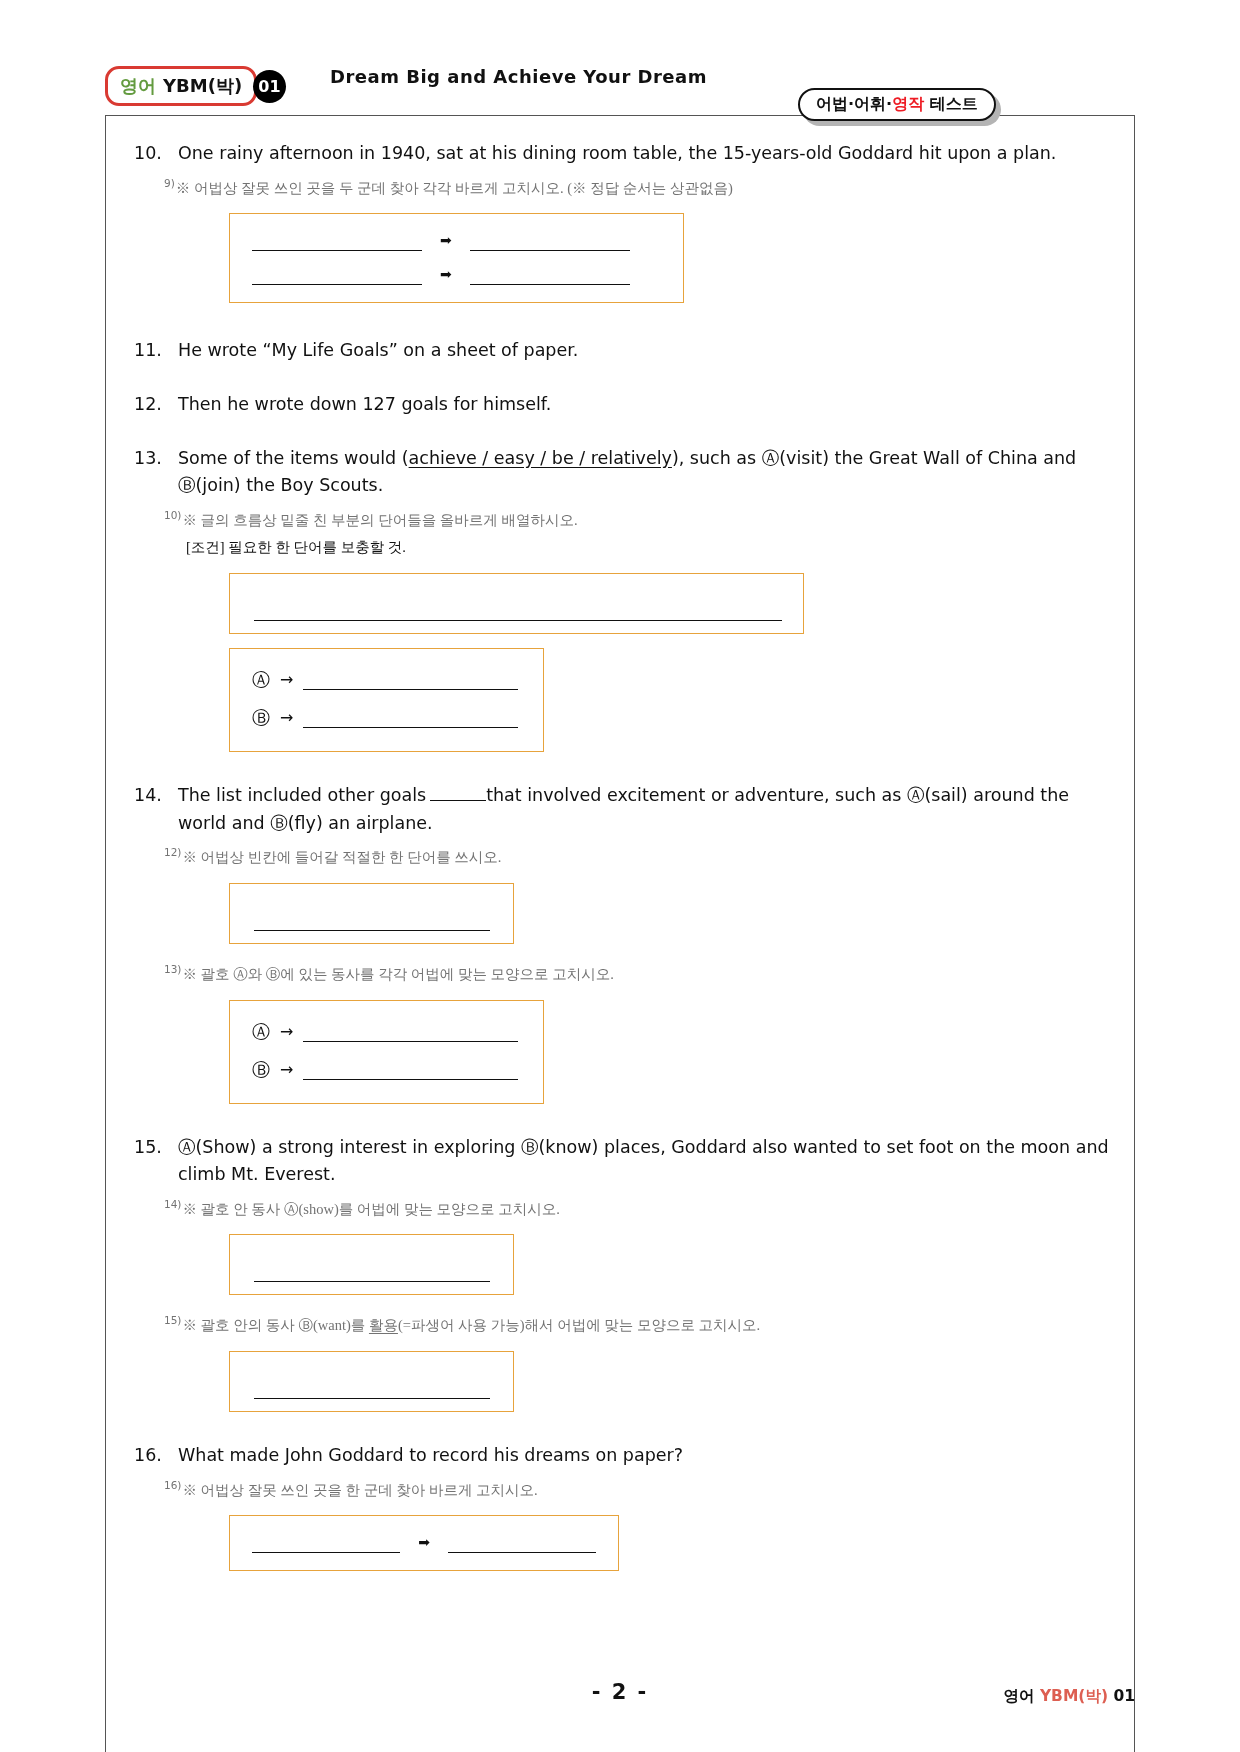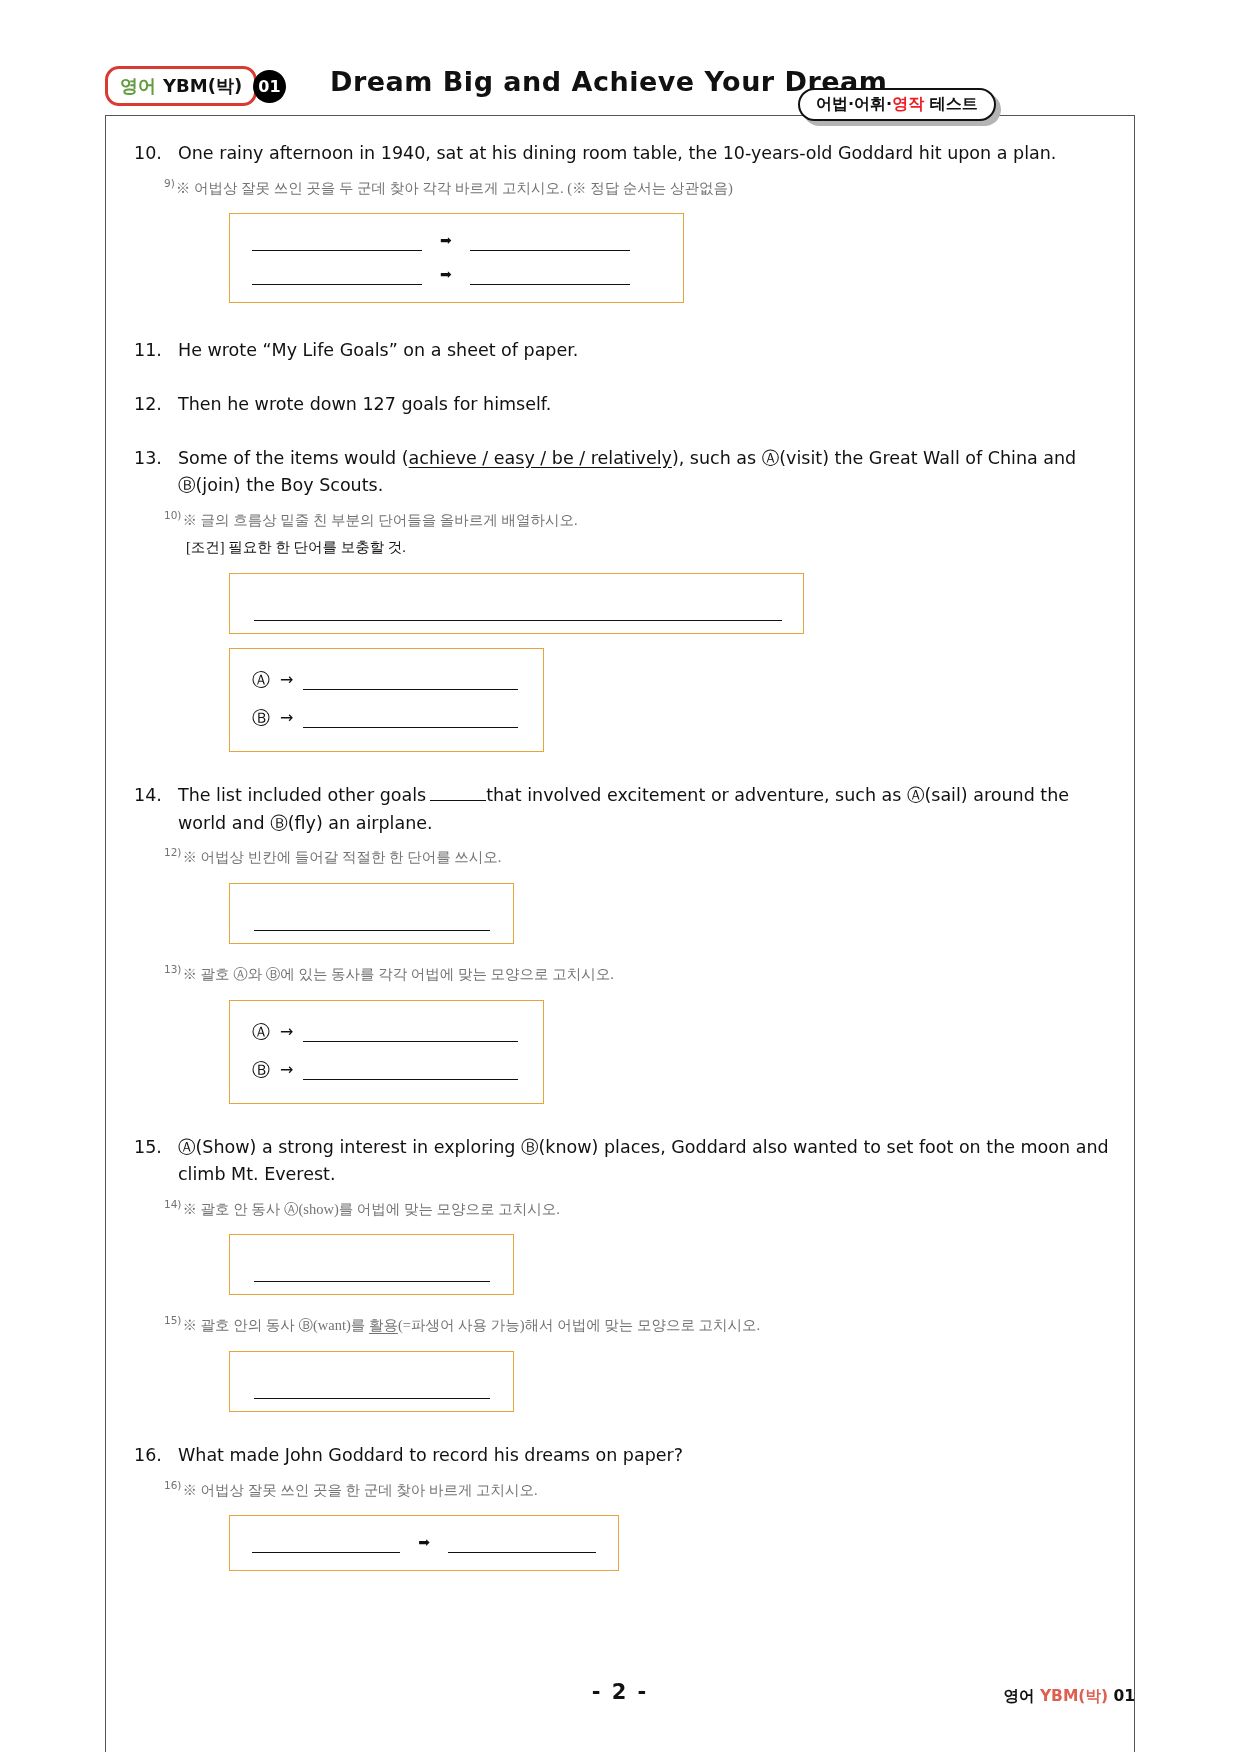--- a/index.html
+++ b/index.html
@@ -8,21 +8,21 @@
   .page { position:absolute; inset:0; background:#fff; }
 
   
   .subject-badge { position:absolute; top:66px; left:105px;
     border:3px solid #d93a32; border-radius:14px; background:#fff;
     padding:5px 12px; font-size:18px; font-weight:bold; display:flex; gap:7px; align-items:center; }
   .subject-green { color:#639b3f; }
   .lesson-circle { position:absolute; top:70px; left:253px; width:33px; height:33px;
     background:#000; color:#fff; border-radius:50%; display:flex; align-items:center;
     justify-content:center; font-size:16px; font-weight:bold; }
-  .doc-title { position:absolute; top:66px; left:330px; font-size:27px; font-weight:bold;
+  .doc-title { position:absolute; top:66px; left:330px; font-size:18px; font-weight:bold;
     letter-spacing:0.5px; }
   .test-badge { position:absolute; top:88px; left:798px; z-index:3; background:#fff;
     border:2px solid #111; border-radius:17px; padding:4px 16px; font-size:16px;
     font-weight:bold; box-shadow:5px 5px 0 #b4b4b4; white-space:nowrap; }
   .test-badge .hl { color:#ee1c24; }
 
   
   .main-box { position:absolute; top:115px; left:105px; width:1030px; height:1677px;
     border:1.5px solid #555; box-sizing:border-box; padding:24px 18px 0 28px; }
 
@@ -78,21 +78,21 @@
   <div class="lesson-circle">01</div>
   <div class="doc-title">Dream Big and Achieve Your Dream</div>
   <div class="test-badge">
     <span>어법·어휘·</span><span class="hl">영작</span><span> 테스트</span>
   </div>
 
   <div class="main-box">
 
     <div class="q">
       <div class="q-num">10.</div>
-      <div class="q-text">One rainy afternoon in 1940, sat at his dining room table, the 10-years-old Goddard hit upon a plan.</div>
+      <div class="q-text">One rainy afternoon in 1940, sat at his dining room table, the 15-years-old Goddard hit upon a plan.</div>
     </div>
     <div class="instr">
       <span class="instr-sup">9)</span><span>※ 어법상 잘못 쓰인 곳을 두 군데 찾아 각각 바르게 고치시오. (※ 정답 순서는 상관없음)</span>
     </div>
     <div class="ans-box box-rows" style="width:455px">
       <div class="brow">
         <span class="blank w170"></span>
         <span class="arrow-big">➡</span>
         <span class="blank w160"></span>
       </div>

